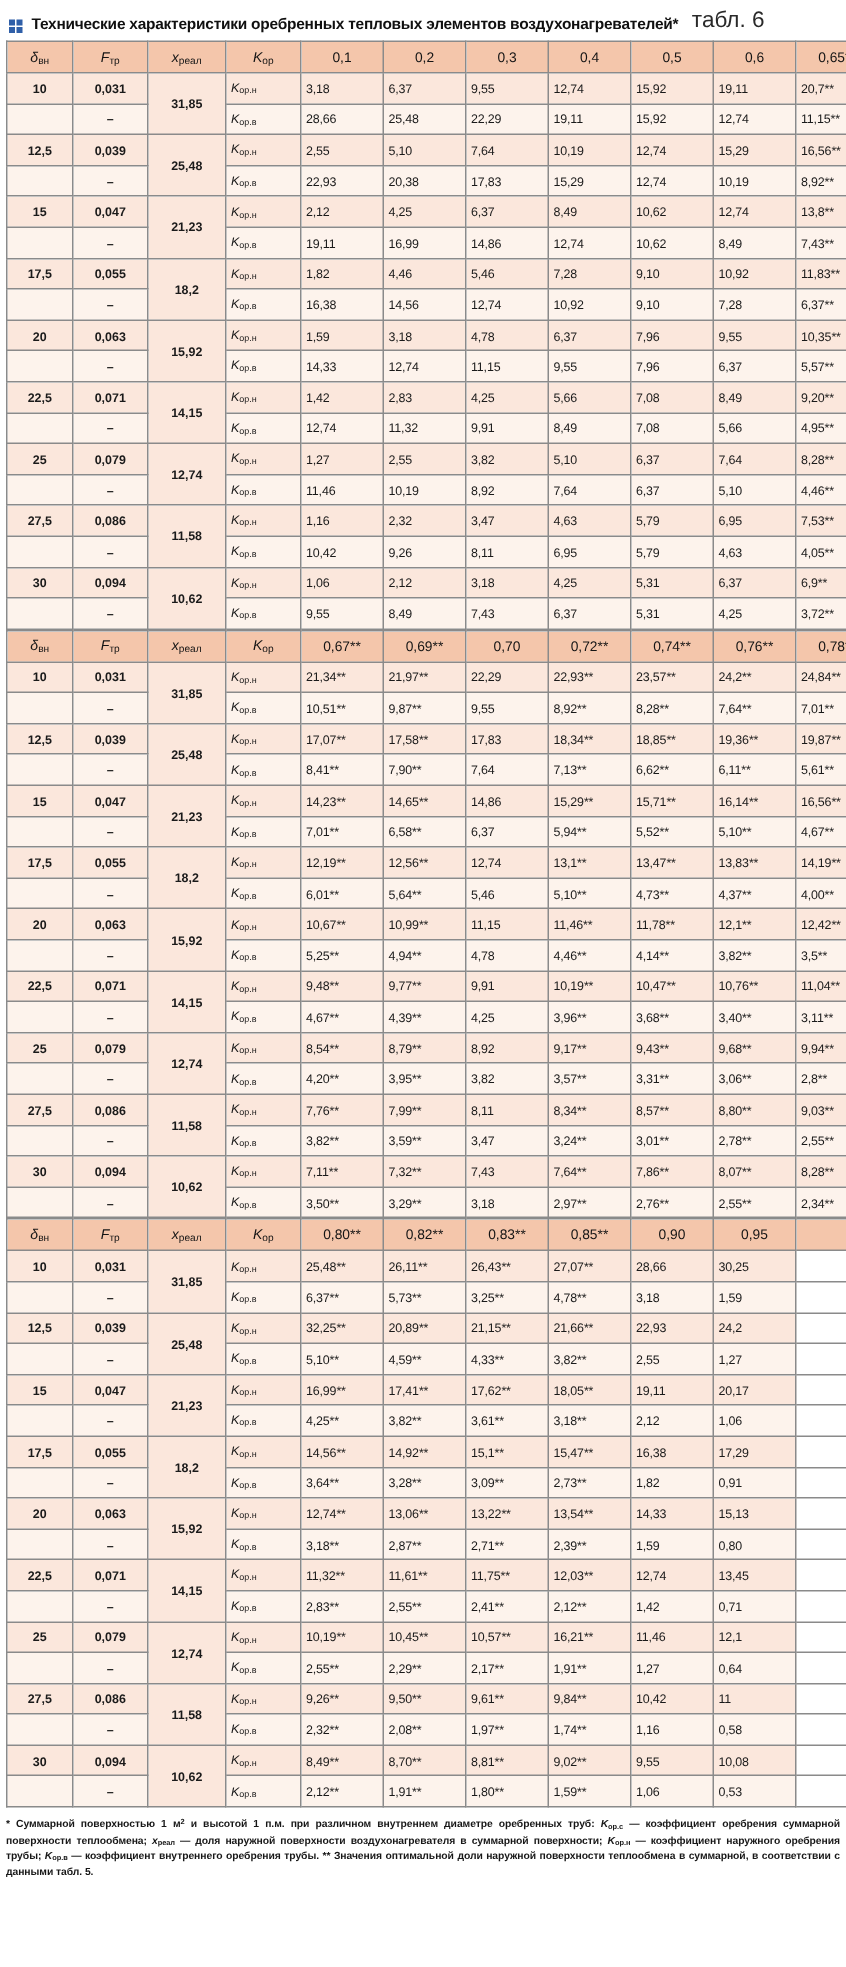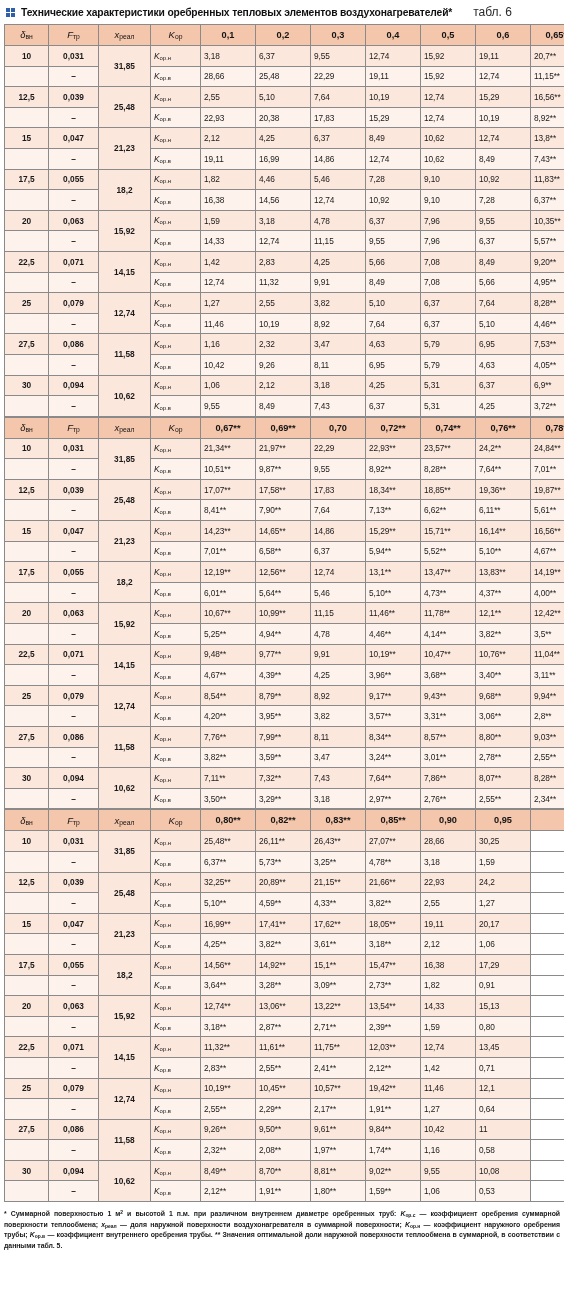--- a/index.html
+++ b/index.html
@@ -5,27 +5,27 @@
   html,body{margin:0;padding:0;background:#ffffff;}
   body{
     width:564px;
     font-family:"Liberation Sans","DejaVu Sans",sans-serif;
     color:#1a1a1a;
     -webkit-font-smoothing:antialiased;
   }
   .page{width:564px;box-sizing:border-box;padding:3px 4px 4px 4px;}
 
   
-  .titlebar{display:flex;align-items:center;gap:6px;padding:2px 0 5px 2px;}
+  .titlebar{display:flex;align-items:flex-end;gap:6px;padding:2px 0 5px 2px;}
   .dots{width:9px;height:9px;display:grid;grid-template-columns:4px 4px;
         grid-template-rows:4px 4px;gap:1px;flex:0 0 auto;margin-top:1px;}
   .dots i{display:block;width:4px;height:4px;background:#2f5fa8;}
   .title-text{font-size:10.3px;font-weight:bold;letter-spacing:-0.15px;
         white-space:nowrap;color:#101010;}
-  .title-suffix{font-size:12px;font-weight:normal;color:#2a2a2a;margin-left:15px;}
+  .title-suffix{font-size:15px;font-weight:normal;color:#2a2a2a;margin-left:3px;}
 
   
   table.grid{border-collapse:collapse;width:556px;table-layout:fixed;}
   table.grid td{
     border:0.6px solid #8a8a8a;
     font-size:8.3px;
     height:19.6px;
     padding:0 3px;
     vertical-align:middle;
     background:#fbe7dc;
@@ -35,21 +35,21 @@
   
   col.c0{width:44px;}
   col.c1{width:50px;}
   col.c2{width:52px;}
   col.c3{width:50px;}
   col.cv{width:55px;}
 
   
   tr.hdr td{
     background:#f4c6ab;
-    font-weight:bold;
+    font-weight:normal;
     font-size:9.2px;
     height:20px;
     text-align:center;
     color:#141414;
   }
   tr.hdr td.sym{font-weight:normal;font-size:9.4px;}
   tr.hdr td.blank{background:#f4c6ab;}
 
   
   td.lab{text-align:center;font-weight:bold;font-size:9.2px;}
@@ -791,21 +791,21 @@
             <td class="empty"></td>
           </tr>
           <tr class="sub-a">
             <td class="lab" rowspan="1">25</td>
             <td class="lab">0,079</td>
             <td class="lab" rowspan="2">12,74</td>
             <td class="kcol"><span class="it">K</span><span class="sub">ор.н</span></td>
             <td class="val">10,19**</td>
             <td class="val">10,45**</td>
             <td class="val">10,57**</td>
-            <td class="val">19,42**</td>
+            <td class="val">16,21**</td>
             <td class="val">11,46</td>
             <td class="val">12,1</td>
             <td class="empty"></td>
           </tr>
           <tr class="sub-b">
             <td class="lab"></td>
             <td class="dash">–</td>
             <td class="kcol"><span class="it">K</span><span class="sub">ор.в</span></td>
             <td class="val">2,55**</td>
             <td class="val">2,29**</td>

